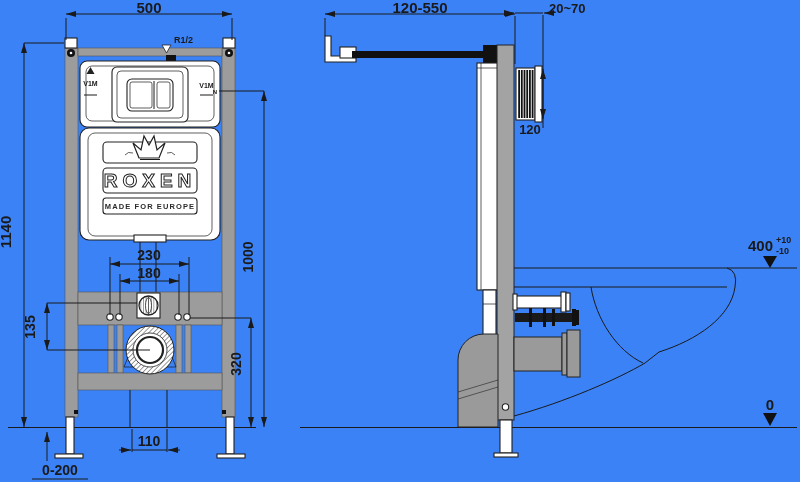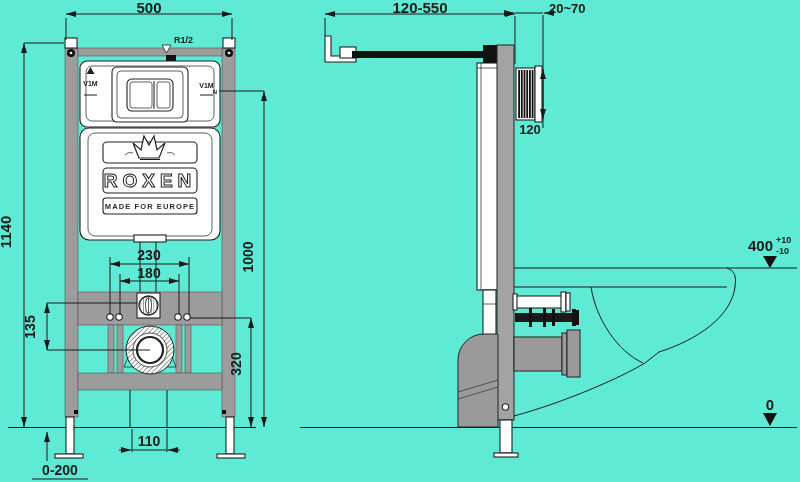--- a/index.html
+++ b/index.html
@@ -1,16 +1,16 @@
 <!DOCTYPE html>
 <html><head>
 <meta charset="utf-8">
 <style>
   html,body{margin:0;padding:0;background:#fff;}
-  .stage{position:relative;width:800px;height:482px;background:#5eead4;overflow:hidden;
+  .stage{position:relative;width:800px;height:482px;background:#3b82f6;overflow:hidden;
          font-family:"Liberation Sans",sans-serif;}
   svg{position:absolute;left:0;top:0;}
   text{fill:#1a1a1a;font-family:"Liberation Sans","DejaVu Sans",sans-serif;}
   .dim{font-size:14px;font-weight:bold;}
   .dim15{font-size:15px;font-weight:bold;}
   .dim13{font-size:13px;font-weight:bold;}
   .dim9{font-size:9px;font-weight:bold;}
   .dim7{font-size:7px;font-weight:bold;}
   .dim6{font-size:6px;font-weight:bold;}
   .tagline{font-size:7.5px;font-weight:bold;letter-spacing:1.1px;fill:#2b2b2b;}

